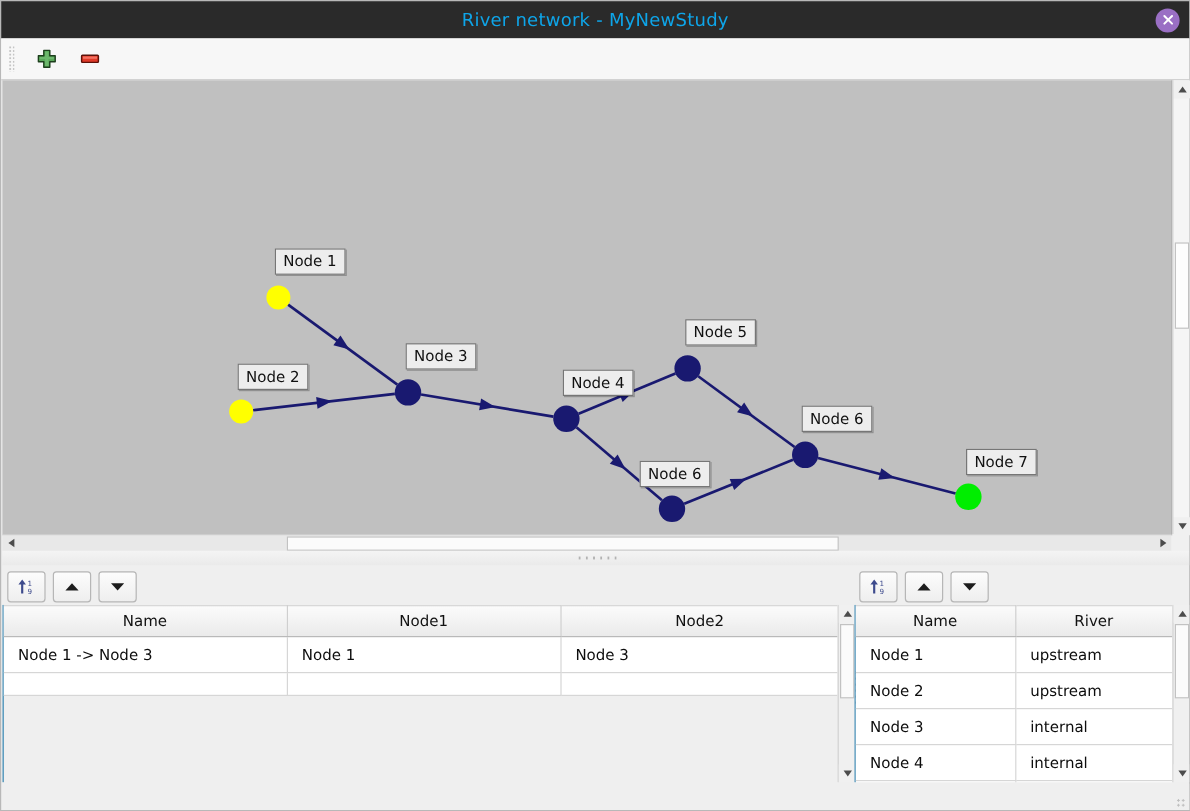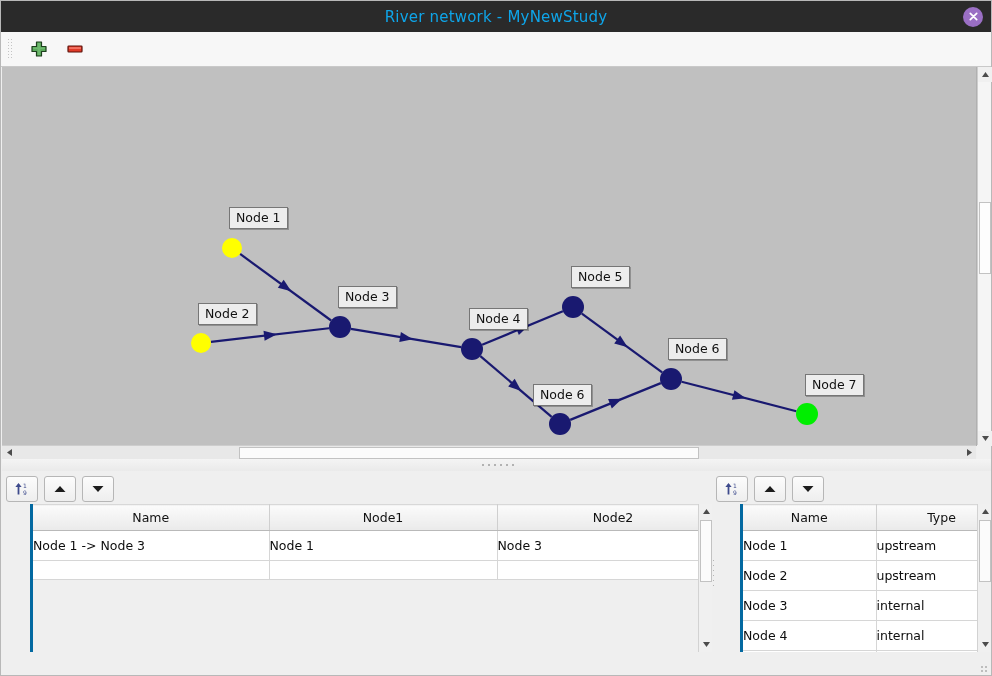--- a/index.html
+++ b/index.html
@@ -85,28 +85,28 @@
   .tbtn{width:30px;height:24px;background:linear-gradient(#fcfcfc,#eeeeee);
         border:1px solid #b6b6b6;border-radius:3px;
         display:flex;align-items:center;justify-content:center;cursor:pointer;}
 
   table.grid{border-collapse:collapse;table-layout:fixed;width:100%;
              font-size:12.5px;color:#0d0d0d;background:#ffffff;}
   table.grid th{height:23px;font-weight:normal;font-size:12.5px;
         background:linear-gradient(#fbfbfb,#eaeaea);
         border-right:1px solid #cfcfcf;border-bottom:1px solid #b9b9b9;
         border-top:1px solid #d8d8d8;text-align:center;color:#111;}
-  table.grid td{height:29px;padding:0 0 0 0;border-right:1px solid #d6d6d6;
+  table.grid td{height:29px;padding:0 0 0 12px;border-right:1px solid #d6d6d6;
         border-bottom:1px solid #d6d6d6;overflow:hidden;white-space:nowrap;
         text-overflow:ellipsis;}
   table.grid tr.empty td{height:18px;}
 
   .tablebox{position:absolute;left:0;top:33px;right:0;bottom:23px;
             display:flex;overflow:hidden;}
-  .tablescroll{flex:1;overflow:hidden;border-left:3px solid #0369a1;margin-left:28px;}
+  .tablescroll{flex:1;overflow:hidden;border-left:1px solid #0369a1;}
   .tvs{width:14px;background:#f0f0f0;border-left:1px solid #d2d2d2;
        position:relative;box-sizing:border-box;}
   .tvs .thumb{position:absolute;left:1px;width:12px;background:#fbfbfb;
               border:1px solid #c2c2c2;box-sizing:border-box;}
 
   .statusstrip{position:absolute;left:0;right:0;bottom:0;height:22px;background:#efefef;}
   .resizegrip{position:absolute;right:3px;bottom:2px;width:8px;height:8px;
       background-image:radial-gradient(circle,#bdbdbd 1px,transparent 1px);
       background-size:4px 4px;}
 </style>
@@ -323,21 +323,21 @@
       <div class="tablebox">
         <div class="tablescroll">
           <table class="grid">
             <colgroup>
                 <col style="width:133px">
                 <col style="width:131px">
               </colgroup>
             <thead>
                 <tr id="node-head">
                   <th>Name</th>
-                  <th>Type</th>
+                  <th>River</th>
                 </tr>
               </thead>
             <tbody id="node-body">
                 <tr>
                   <td>Node 1</td>
                   <td>upstream</td>
                 </tr>
                 <tr>
                   <td>Node 2</td>
                   <td>upstream</td>

